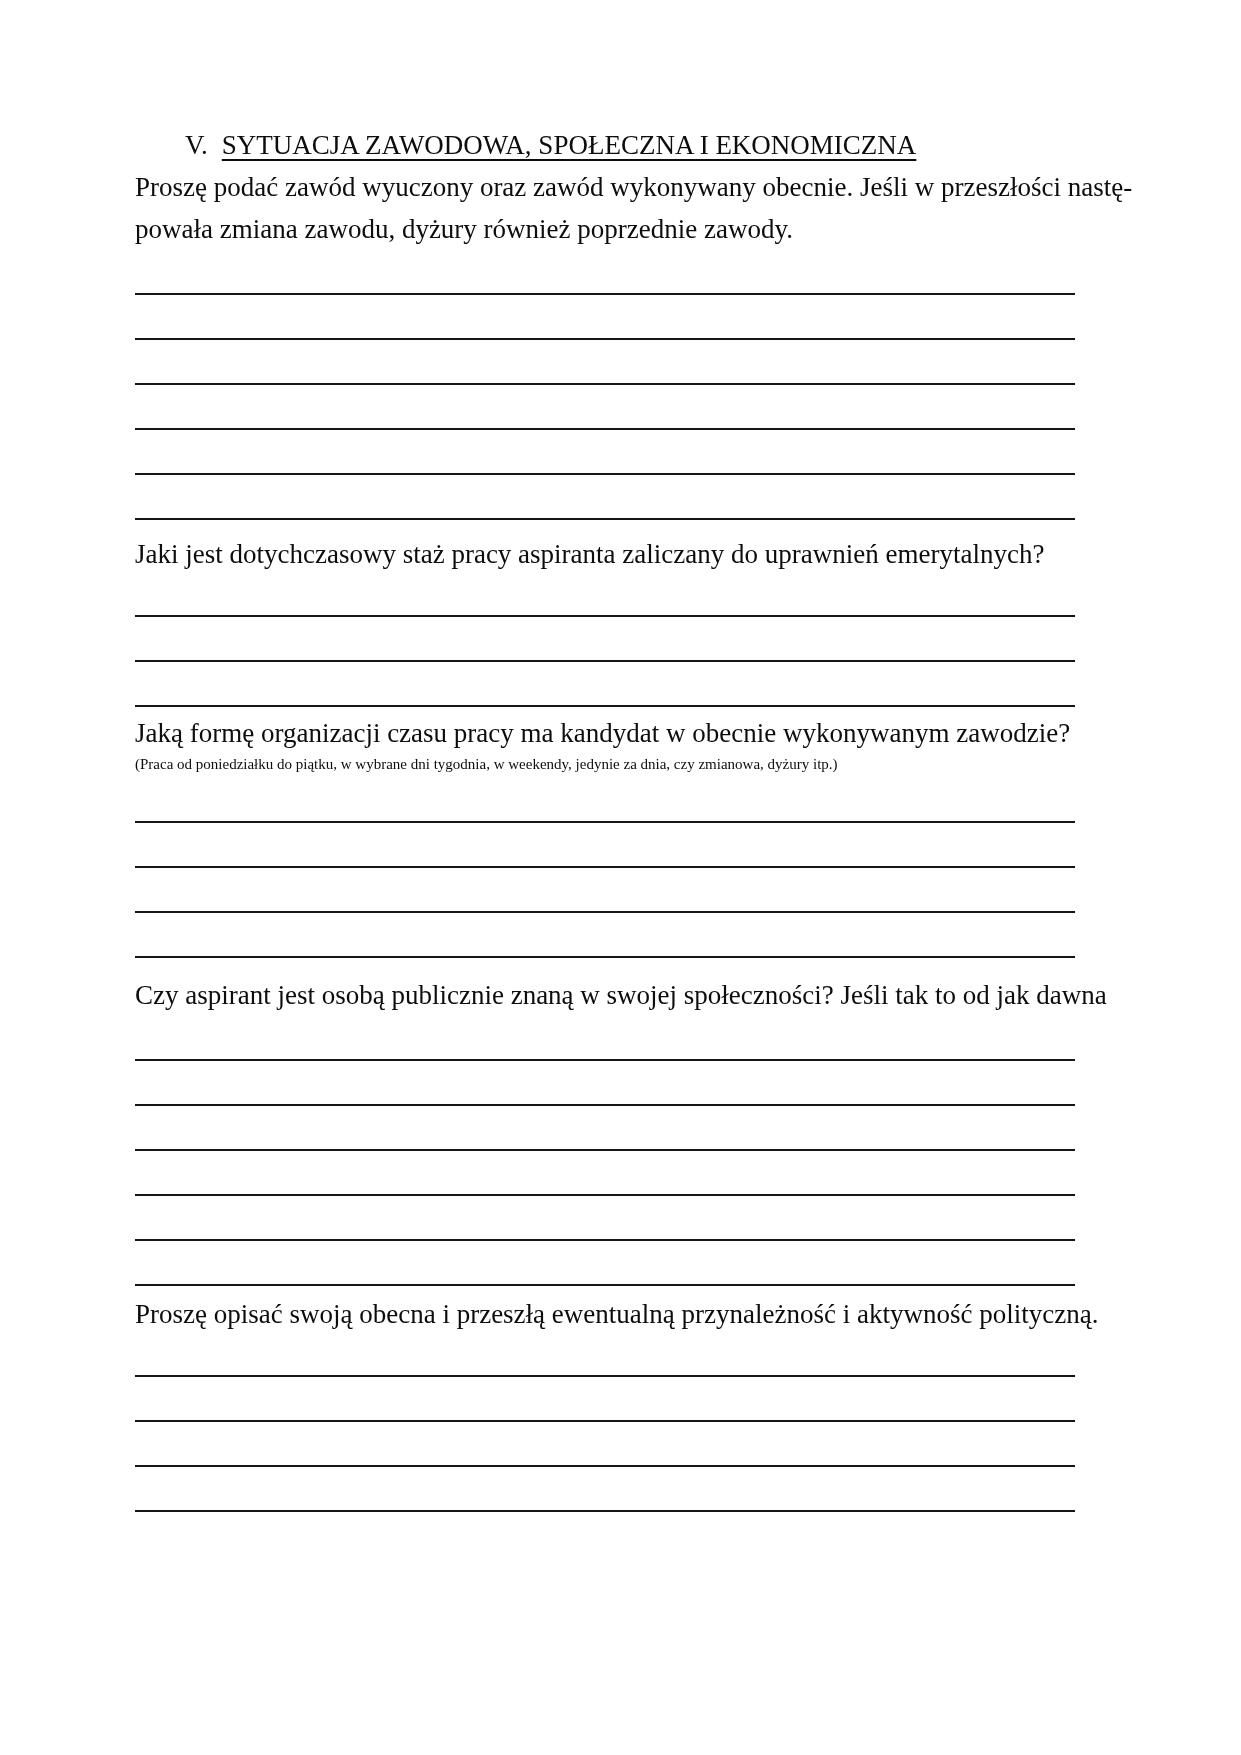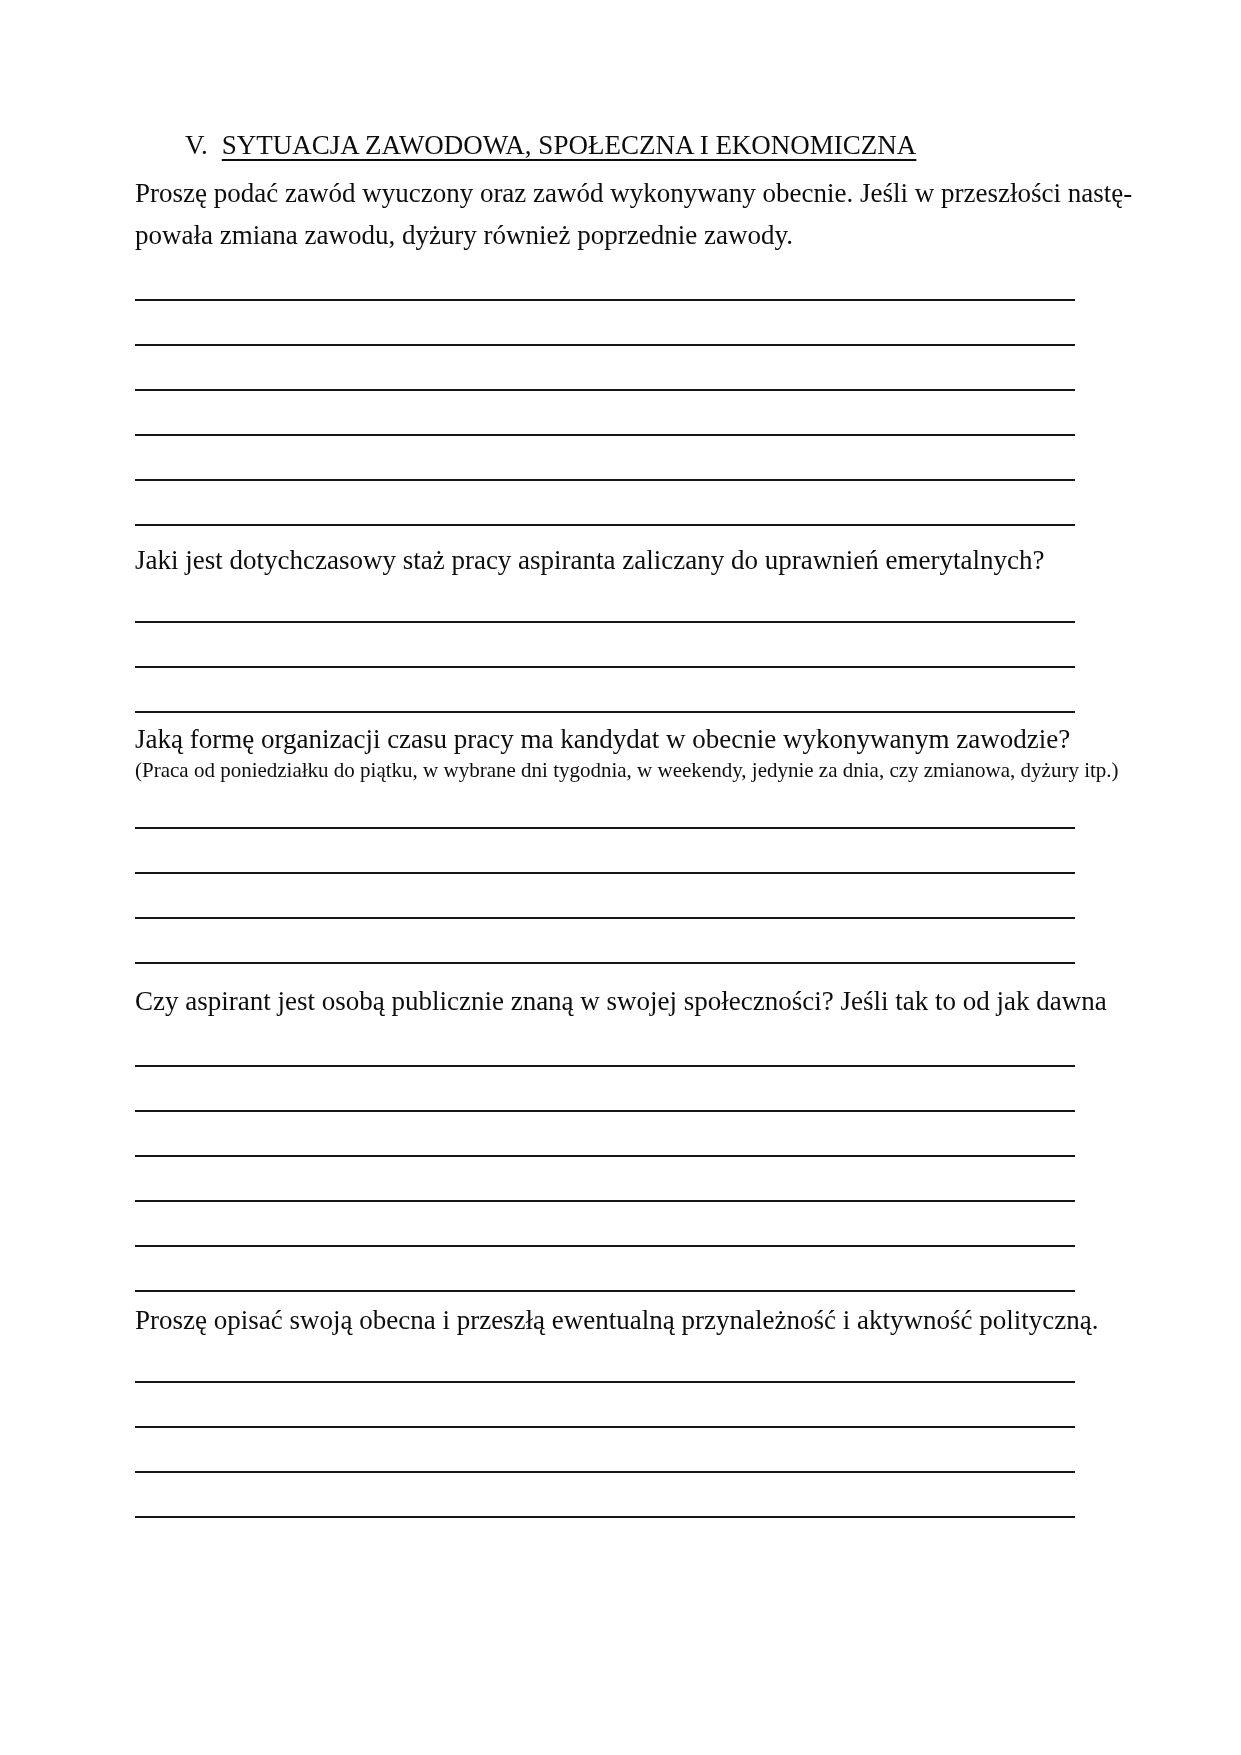--- a/index.html
+++ b/index.html
@@ -23,21 +23,21 @@
     line-height: 38px;
     white-space: nowrap;
   }
   .hnum { margin-left: 50px; }
   .htitle {
     margin-left: 14px;
     text-decoration: underline;
     text-decoration-thickness: 2px;
     text-underline-offset: 5px;
   }
-  .para { margin-top: 8px; }
+  .para { margin-top: 2px; }
   .tline {
     font-size: 27px;
     line-height: 42px;
     white-space: nowrap;
   }
   .jline { text-align: justify; text-align-last: justify; }
   .lines { margin: 0; }
   .answer-line {
     height: 43px;
     border-bottom: 2px solid #161616;
@@ -46,21 +46,21 @@
     margin-top: 16px;
     font-size: 27px;
     line-height: 36px;
     white-space: nowrap;
   }
   .question .tline { line-height: 42px; }
   .q3 { margin-top: 8px; }
   .q4 { }
   .q5 { margin-top: 10px; }
   .note {
-    font-size: 21px;
+    font-size: 15px;
     line-height: 27px;
     white-space: nowrap;
   }
   .footer {
     margin-top: 34px;
     width: 970px;
     text-align: center;
     font-weight: bold;
     font-size: 27px;
     letter-spacing: 2px;

